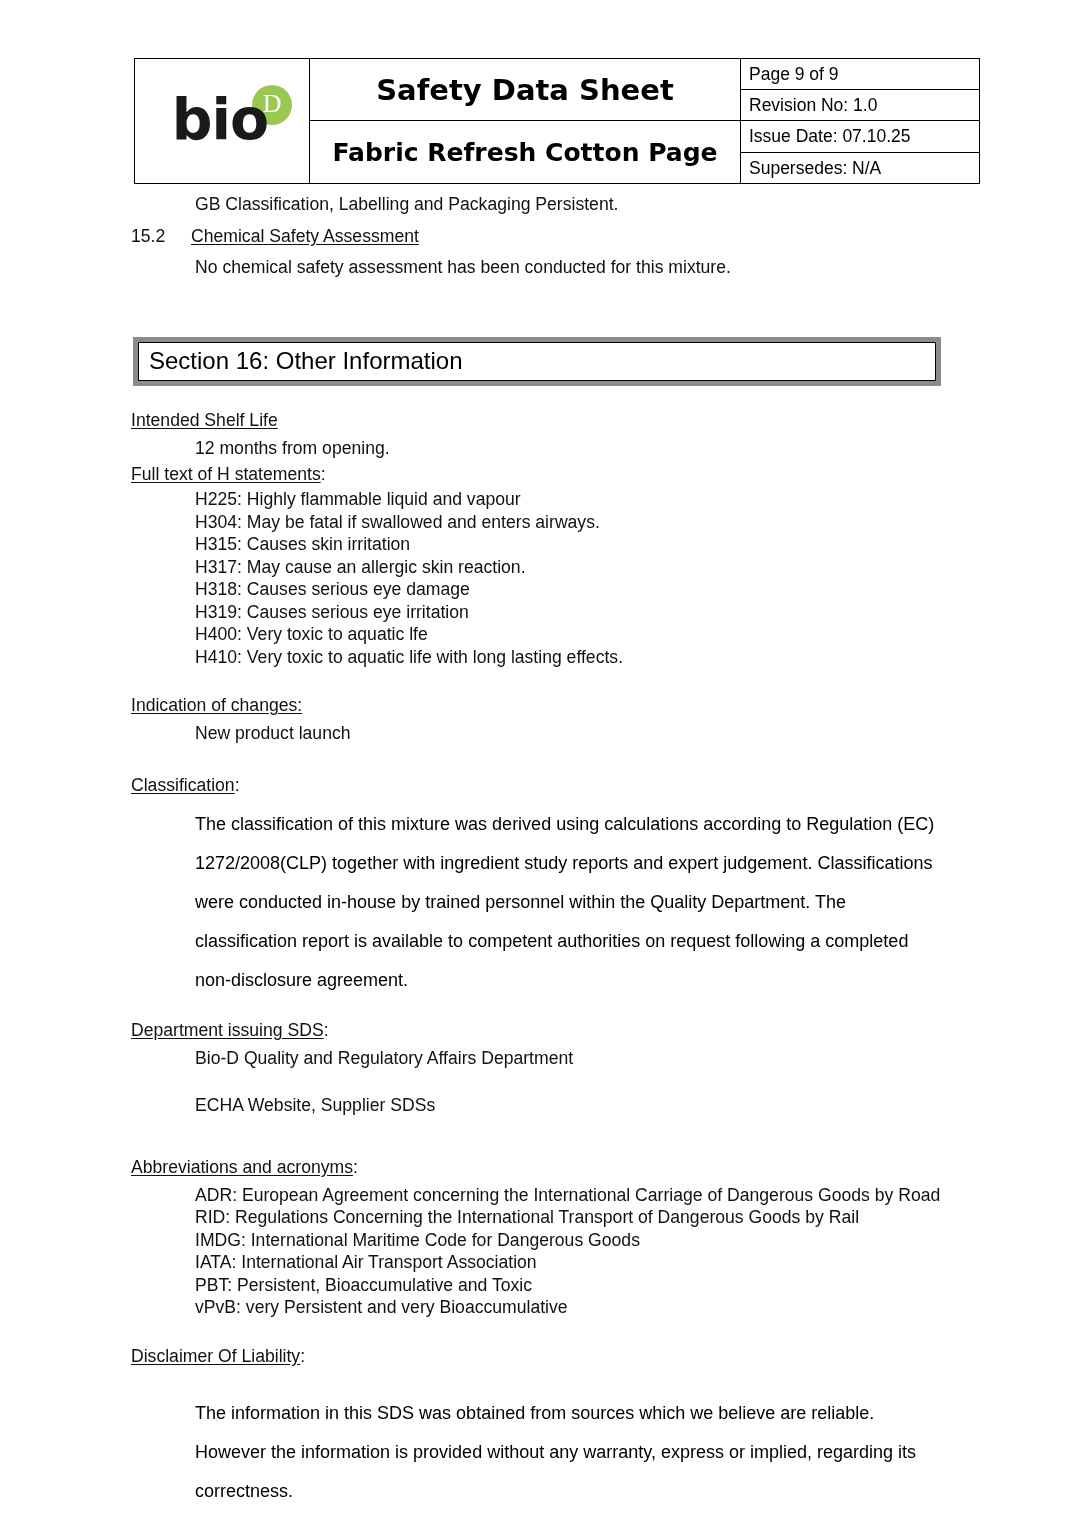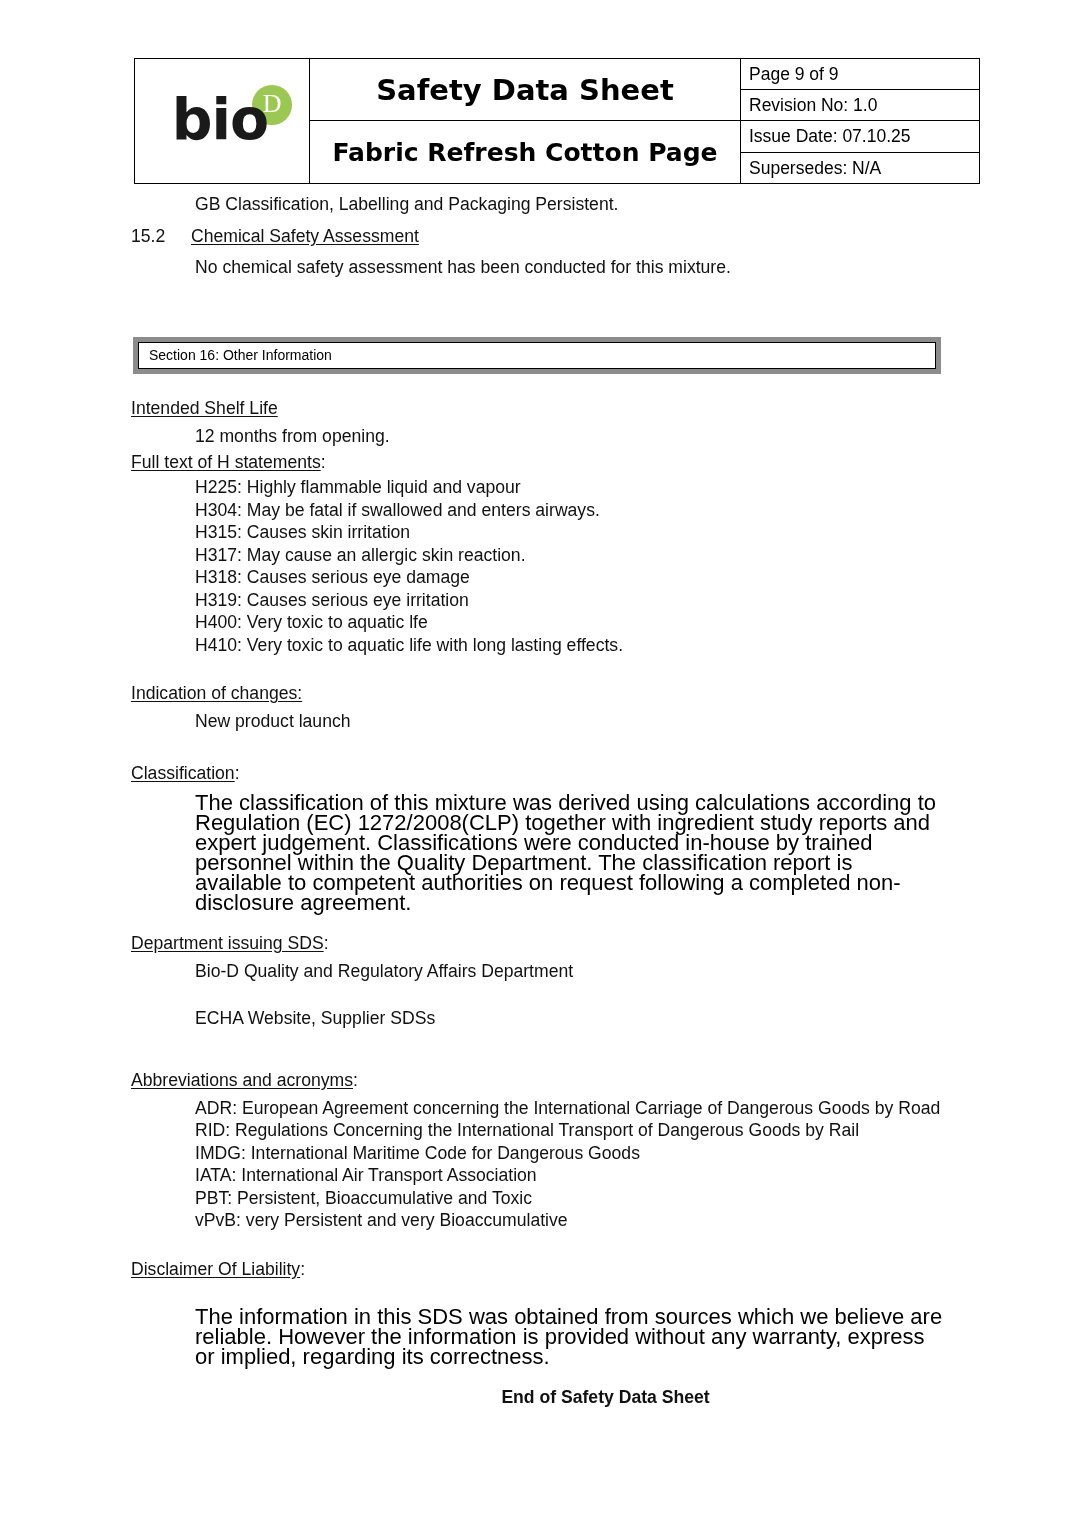--- a/index.html
+++ b/index.html
@@ -161,29 +161,29 @@
     width: 808px;
     box-sizing: border-box;
     border: 3px solid #8c8c8c;
     padding: 2px;
     background: #8c8c8c;
   }
   .section-box-inner {
     border: 1.4px solid #000;
     background: #fff;
     padding: 4px 8px 5px 10px;
-    font-size: 14px;
+    font-size: 24px;
     line-height: 1.2;
   }
 
   .para {
     margin-left: 195px;
     width: 748px;
-    font-size: 22px;
-    line-height: 20px;
+    font-size: 18px;
+    line-height: 39px;
     text-align: left;
   }
 
   .bold { font-weight: bold; text-align: center; }
 </style>
 </head>
 <body>
 
 <div class="page">
 

